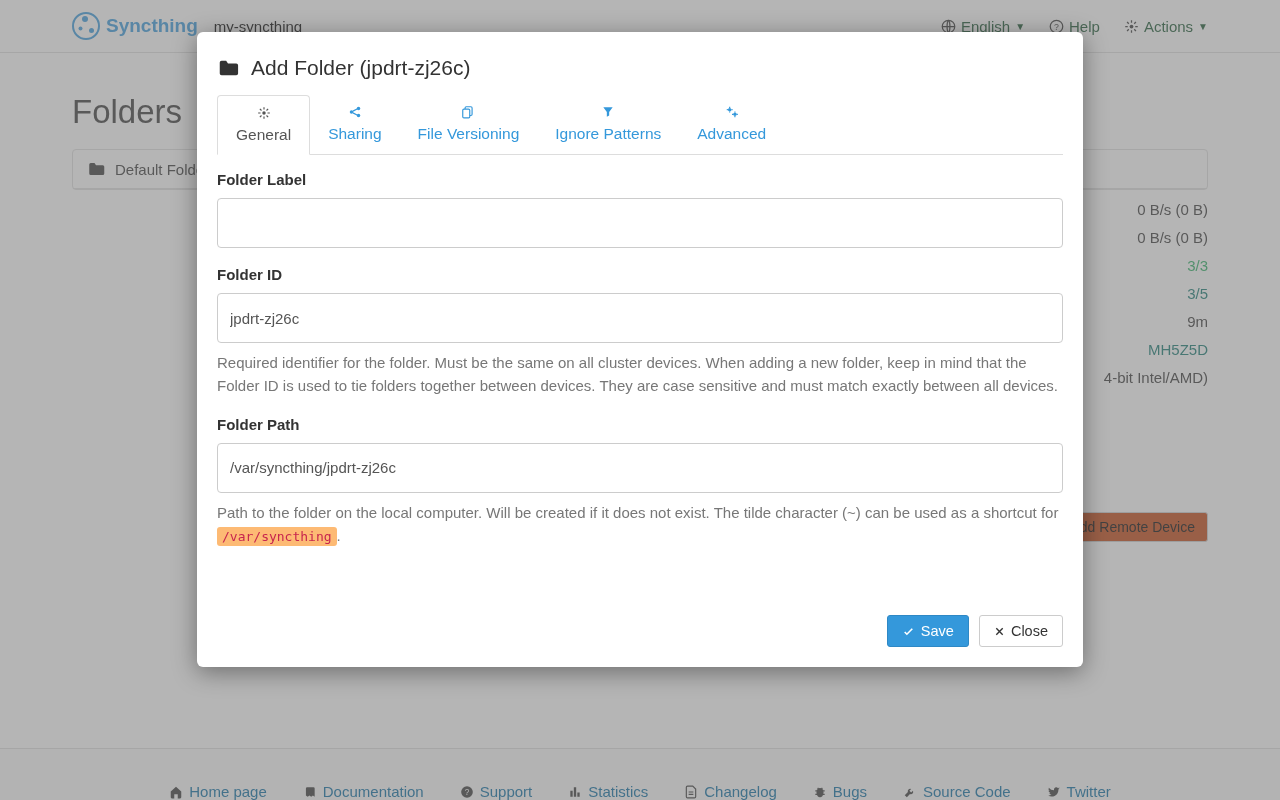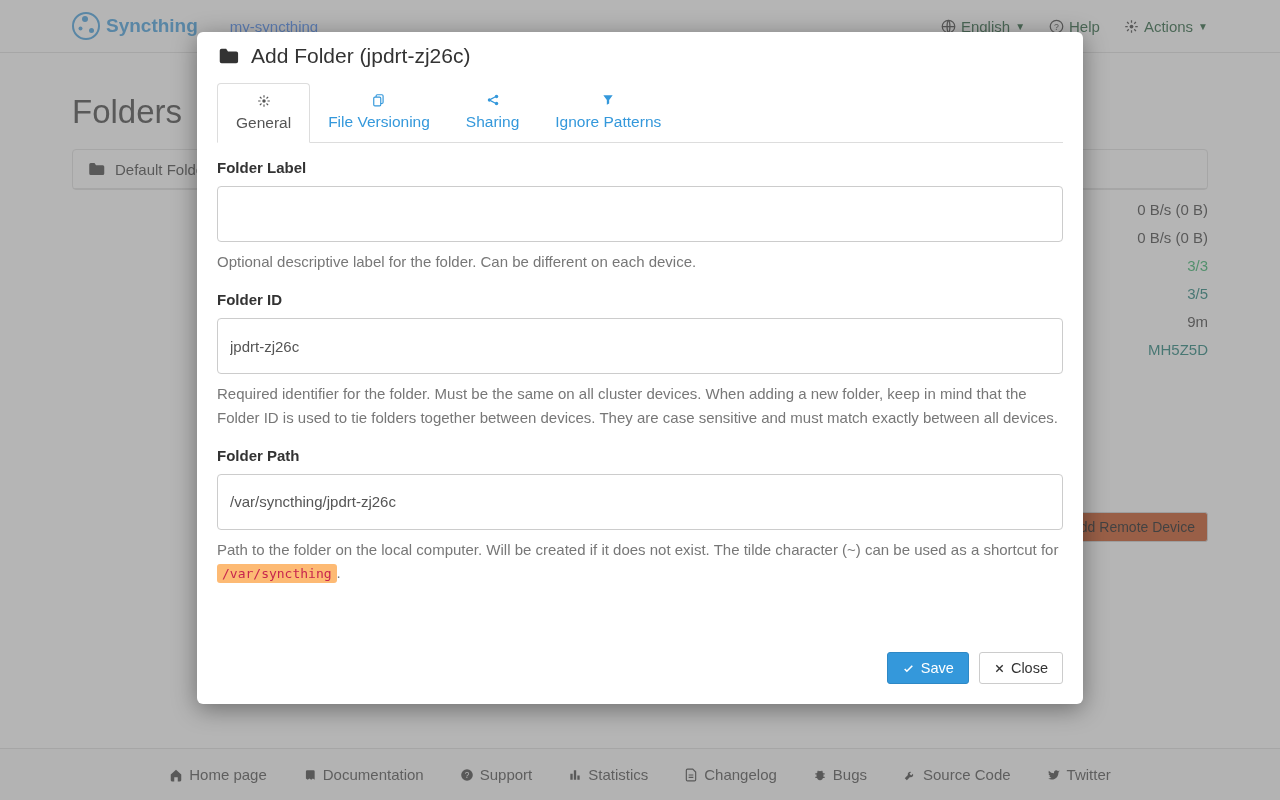--- a/index.html
+++ b/index.html
@@ -49,22 +49,22 @@
 .brand-logo::after {
   content: '';
   position: absolute;
   width: 5px; height: 5px;
   background: #3498db;
   border-radius: 50%;
   bottom: 5px; right: 4px;
   box-shadow: -11px -2px 0 -0.5px #3498db;
 }
 .nav-hostname {
-  margin-left: 32px;
-  color: #3b82f6;
+  margin-left: 16px;
+  color: #000000;
   font-size: 15px;
 }
 .nav-right {
   margin-left: auto;
   display: flex;
   gap: 24px;
   align-items: center;
   color: #14532d;
   font-size: 15px;
 }
@@ -124,24 +124,24 @@
 
 
 .footer {
   position: absolute;
   bottom: 0;
   left: 0; right: 0;
   height: 52px;
   border-top: 1px solid #ddd;
   background: #fafafa;
   display: flex;
-  align-items: center;
+  align-items: flex-end;
   justify-content: center;
   gap: 36px;
-  color: #404040;
+  color: #0369a1;
   font-size: 15px;
 }
 .footer-link { display: flex; align-items: center; gap: 6px; cursor: pointer; }
 
 
 .modal-backdrop {
   position: absolute;
   inset: 0;
   background: rgba(120,120,120,0.55);
 }
@@ -151,21 +151,21 @@
   position: absolute;
   top: 32px;
   left: 50%;
   transform: translateX(-50%);
   width: 886px;
   background: #fff;
   border-radius: 6px;
   box-shadow: 0 5px 25px rgba(0,0,0,0.4);
 }
 .modal-header {
-  padding: 12px 20px 14px;
+  padding: 24px 20px 14px;
   font-size: 21px;
   display: flex;
   align-items: center;
   gap: 12px;
 }
 .modal-body {
   padding: 0 20px 20px;
 }
 .tabs {
   display: flex;
@@ -194,21 +194,21 @@
 .form-group { margin-bottom: 18px; }
 .form-label {
   font-weight: 700;
   font-size: 15px;
   display: block;
   margin-bottom: 10px;
   color: #333;
 }
 .form-control {
   width: 100%;
-  height: 56px;
+  height: 50px;
   border: 1px solid #ccc;
   border-radius: 4px;
   padding: 0 12px;
   font-size: 15px;
   color: #555;
 }
 .help-text {
   margin-top: 8px;
   color: #777;
   font-size: 15px;
@@ -300,20 +300,21 @@
   </div>
 </div>
 
 <div class="status-col">
   <div>0 B/s (0 B)</div>
   <div>0 B/s (0 B)</div>
   <div class="green">3/3</div>
   <div class="blue">3/5</div>
   <div>9m</div>
   <div class="blue">MH5Z5D</div>
+  <div>4-bit Intel/AMD)</div>
 </div>
 
 <button class="add-device-btn">
   <span>dd Remote Device</span>
 </button>
 
 <div class="footer">
   <div class="footer-link">
     <svg width="14" height="14" viewBox="0 0 24 24">
         <path d="M3 11l9-8 9 8v10a2 2 0 01-2 2h-4v-7h-6v7H5a2 2 0 01-2-2V11z" fill="#333"></path>
@@ -380,46 +381,53 @@
     <div class="tabs">
       <div class="tab active">
         <svg width="14" height="14" viewBox="0 0 24 24">
             <circle cx="12" cy="12" r="3" fill="#555"></circle>
             <path d="M12 2v4M12 18v4M4.9 4.9l2.8 2.8M16.3 16.3l2.8 2.8M2 12h4M18 12h4M4.9 19.1l2.8-2.8M16.3 7.7l2.8-2.8" stroke="#555" stroke-width="2"></path>
           </svg>
         <span>General</span>
       </div>
       <div class="tab">
         <svg width="14" height="14" viewBox="0 0 24 24">
-            <rect x="7" y="3" width="12" height="15" rx="2" fill="none" stroke="#3498db" stroke-width="2"></rect>
-            <rect x="3" y="7" width="12" height="15" rx="2" fill="#fff" stroke="#3498db" stroke-width="2"></rect>
-          </svg>
-        <span>File Versioning</span>
-      </div>
-      <div class="tab">
-        <svg width="14" height="14" viewBox="0 0 24 24">
             <circle cx="6" cy="12" r="3" fill="#3498db"></circle>
             <circle cx="18" cy="6" r="3" fill="#3498db"></circle>
             <circle cx="18" cy="18" r="3" fill="#3498db"></circle>
             <path d="M8.5 10.5l7-3.5M8.5 13.5l7 3.5" stroke="#3498db" stroke-width="2"></path>
           </svg>
         <span>Sharing</span>
       </div>
       <div class="tab">
         <svg width="14" height="14" viewBox="0 0 24 24">
+            <rect x="7" y="3" width="12" height="15" rx="2" fill="none" stroke="#3498db" stroke-width="2"></rect>
+            <rect x="3" y="7" width="12" height="15" rx="2" fill="#fff" stroke="#3498db" stroke-width="2"></rect>
+          </svg>
+        <span>File Versioning</span>
+      </div>
+      <div class="tab">
+        <svg width="14" height="14" viewBox="0 0 24 24">
             <path d="M4 4h16l-6 8v6l-4 2v-8L4 4z" fill="#3498db"></path>
           </svg>
         <span>Ignore Patterns</span>
       </div>
+      <div class="tab">
+        <svg width="14" height="14" viewBox="0 0 24 24">
+            <circle cx="8" cy="8" r="3" fill="#3498db"></circle>
+            <circle cx="17" cy="16" r="3" fill="#3498db"></circle>
+            <path d="M8 3v2M8 11v2M3 8h2M11 8h2M17 11v2M17 19v2M12 16h2M20 16h2" stroke="#3498db" stroke-width="2"></path>
+          </svg>
+        <span>Advanced</span>
+      </div>
     </div>
 
     <div class="form-group">
       <label class="form-label">Folder Label</label>
       <input class="form-control" type="text" value="" style="">
-      <div class="help-text">Optional descriptive label for the folder. Can be different on each device.</div>
     </div>
 
     <div class="form-group">
       <label class="form-label">Folder ID</label>
       <input class="form-control" type="text" value="jpdrt-zj26c" style="">
       <div class="help-text">Required identifier for the folder. Must be the same on all cluster devices. When adding a new folder, keep in mind that the Folder ID is used to tie folders together between devices. They are case sensitive and must match exactly between all devices.</div>
     </div>
 
     <div class="form-group">
       <label class="form-label">Folder Path</label>

